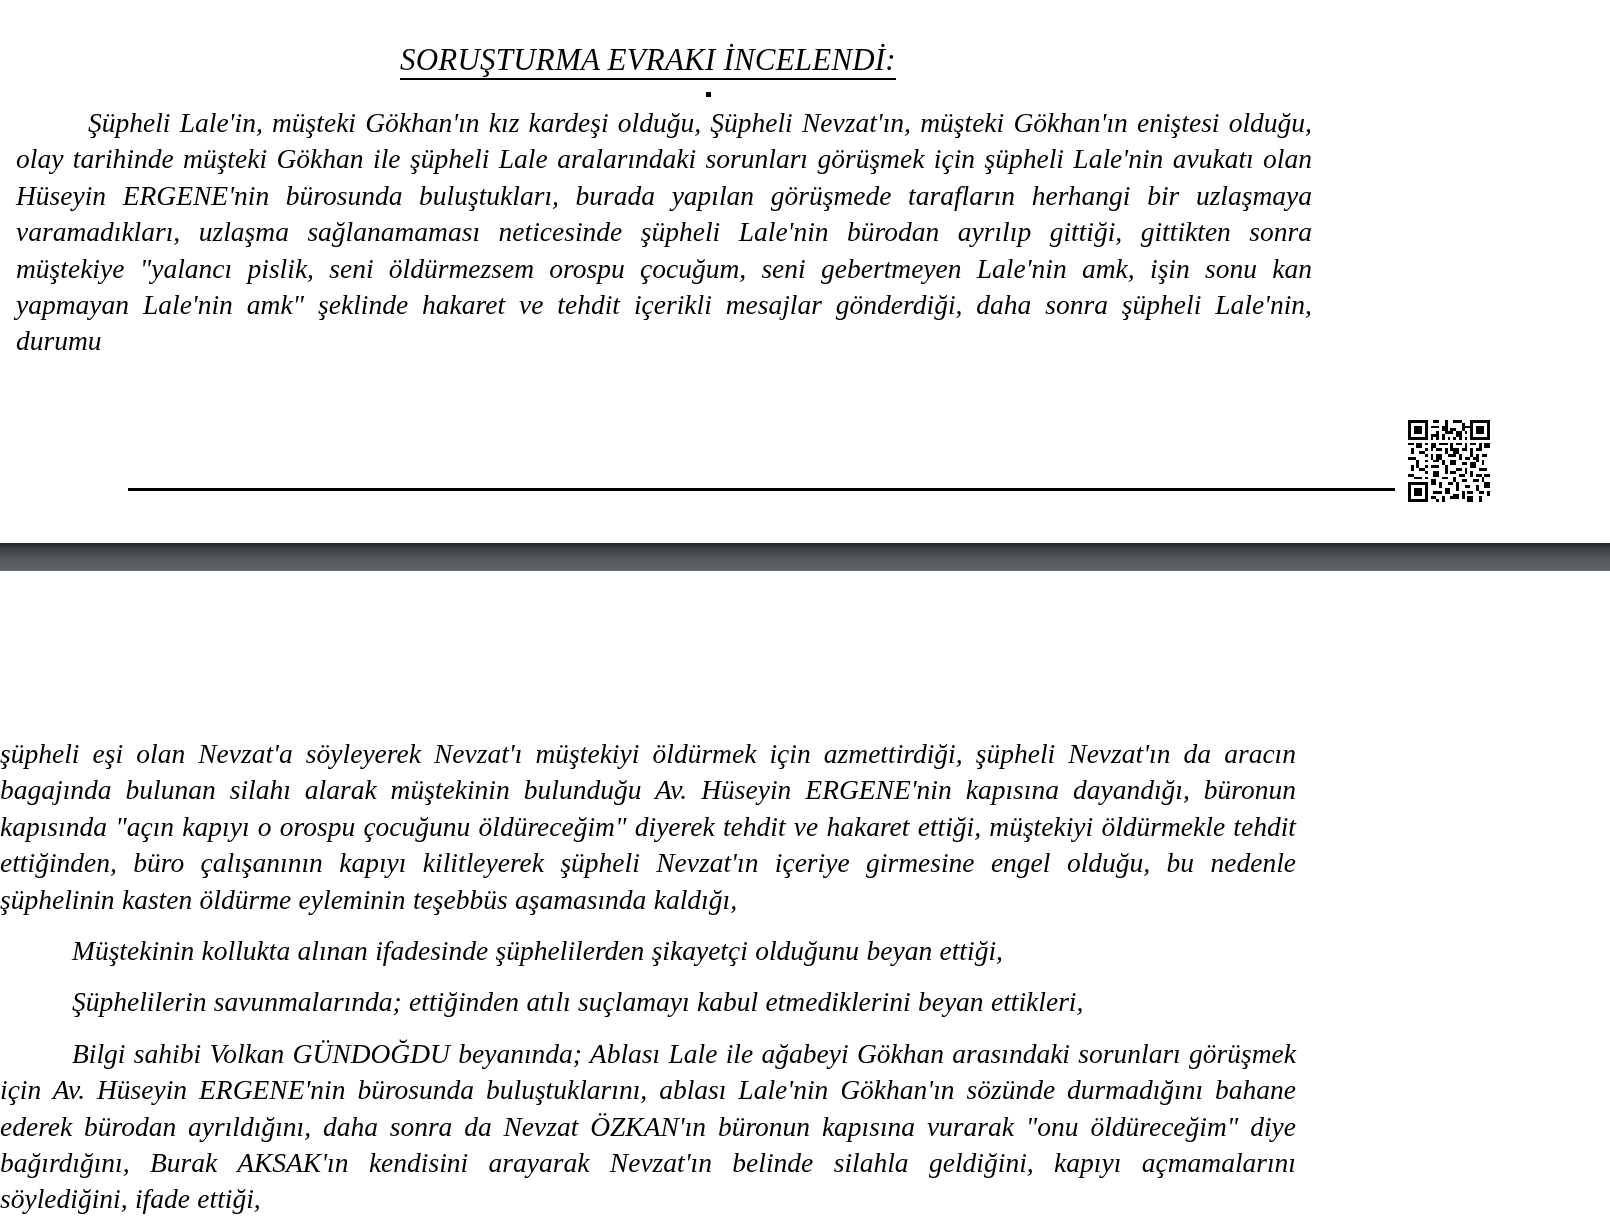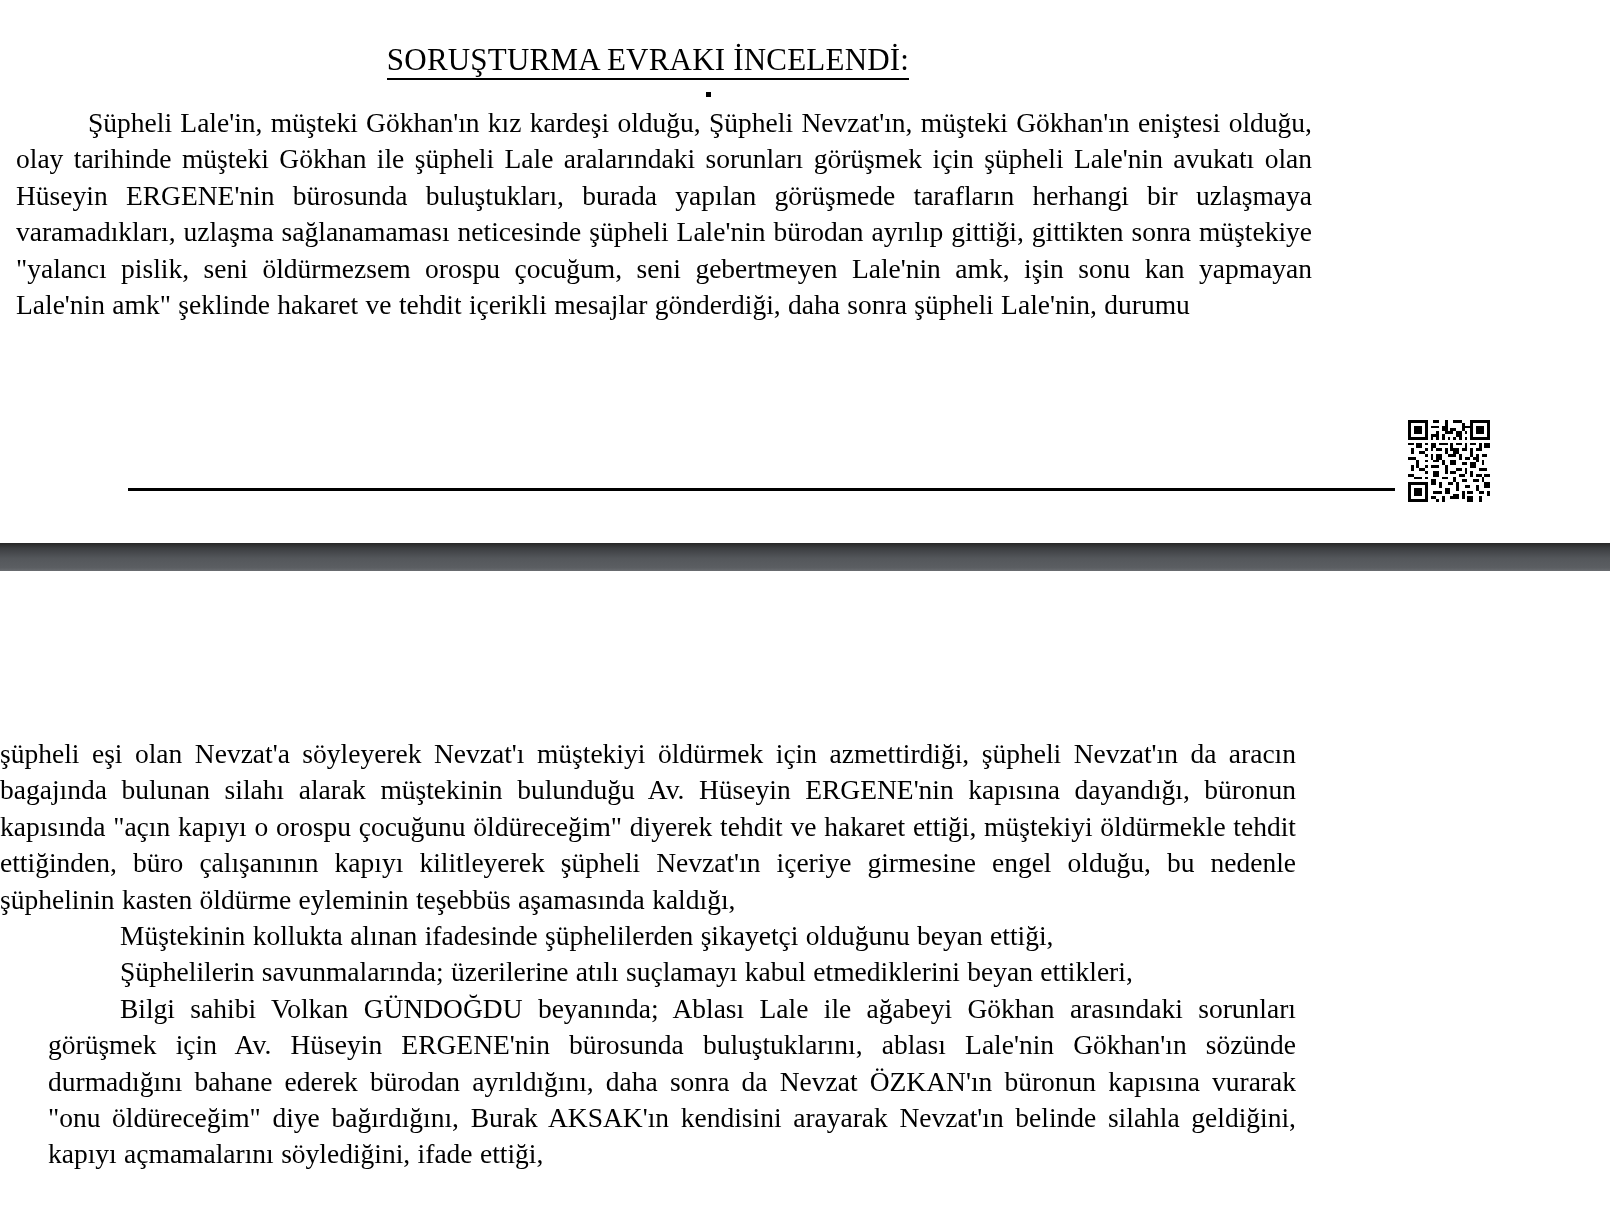--- a/index.html
+++ b/index.html
@@ -23,20 +23,21 @@
     background: #ffffff;
   }
 
   
   .page {
     position: absolute;
     left: 0;
     width: 1610px;
     background: #ffffff;
     box-sizing: border-box;
+    font-style: italic;
   }
   #page-one { top: 0; height: 543px; }
   #page-two { top: 604px; height: 653px; border-radius: 30px; }
 
   .page-body {
     position: absolute;
     left: 128px;
     width: 1296px;
   }
 
@@ -117,21 +118,21 @@
     left: 0;
     top: 543px;
     width: 1610px;
     height: 28px;
     background: linear-gradient(to bottom,
         #262626 0%, #3c3e41 18%, #54575b 55%, #5b5e62 88%, #6a6d71 100%);
   }
 
   
   #p2-block { position: absolute; top: 132px; left: 0; width: 1296px; }
-  #p2-block .para + .para { margin-top: 0; padding-left: 48px; }
+  #p2-block .para + .para { margin-top: 15px; }
 </style>
 </head>
 <body>
 
 <div class="viewer">
 
   <section class="page" id="page-one">
 
     <h1 class="doc-title"><span class="underline">SORUŞTURMA EVRAKI İNCELENDİ:</span></h1>
 
@@ -275,18 +276,18 @@
       </svg>
     </div>
   </section>
 
   <div class="page-gap"></div>
 
   <section class="page" id="page-two">
     <div class="page-body" id="p2-block">
       <p class="para">şüpheli eşi olan Nevzat'a söyleyerek Nevzat'ı müştekiyi öldürmek için azmettirdiği, şüpheli Nevzat'ın da aracın  bagajında bulunan silahı alarak müştekinin bulunduğu Av. Hüseyin ERGENE'nin kapısına dayandığı, büronun kapısında "açın kapıyı o orospu çocuğunu öldüreceğim" diyerek tehdit ve hakaret ettiği,  müştekiyi öldürmekle tehdit ettiğinden, büro çalışanının kapıyı kilitleyerek şüpheli Nevzat'ın içeriye girmesine engel olduğu, bu nedenle şüphelinin kasten öldürme eyleminin teşebbüs aşamasında kaldığı,</p>
       <p class="para indent">Müştekinin kollukta alınan ifadesinde şüphelilerden  şikayetçi olduğunu beyan ettiği,</p>
-      <p class="para indent">Şüphelilerin savunmalarında; üzerilerine  atılı suçlamayı kabul etmediklerini beyan ettikleri,</p>
+      <p class="para indent">Şüphelilerin savunmalarında; ettiğinden  atılı suçlamayı kabul etmediklerini beyan ettikleri,</p>
       <p class="para indent">Bilgi sahibi Volkan GÜNDOĞDU beyanında; Ablası Lale ile ağabeyi Gökhan arasındaki sorunları görüşmek için Av. Hüseyin ERGENE'nin bürosunda buluştuklarını, ablası Lale'nin Gökhan'ın sözünde durmadığını bahane ederek bürodan ayrıldığını, daha sonra da Nevzat ÖZKAN'ın büronun kapısına vurarak "onu öldüreceğim" diye bağırdığını, Burak AKSAK'ın kendisini arayarak Nevzat'ın belinde silahla geldiğini, kapıyı açmamalarını söylediğini,  ifade ettiği,</p>
     </div>
   </section>
 
 </div>
 
 </body></html>

